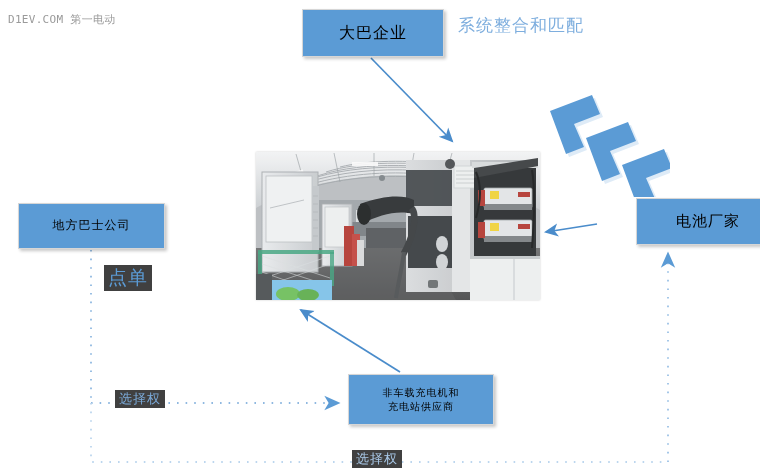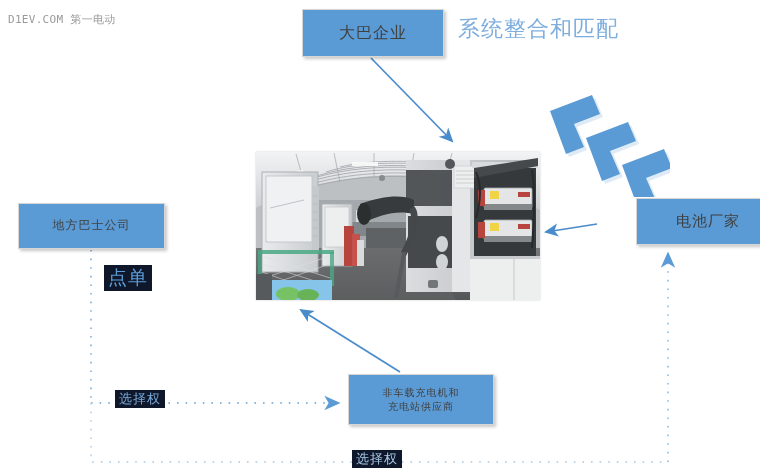--- a/index.html
+++ b/index.html
@@ -18,32 +18,32 @@
     font-size:11px;color:#9a9a9a;
     letter-spacing:.3px;white-space:nowrap;
     font-family:"DejaVu Sans Mono","Liberation Mono",monospace;
   }
   .watermark .cn{font-family:"DejaVu Sans",sans-serif;}
 
   
   .heading{
     position:absolute;
     left:458px;top:14px;
-    font-size:22px;color:#7eaede;
+    font-size:17px;color:#7eaede;
     letter-spacing:1px;white-space:nowrap;
     font-family:"DejaVu Sans",sans-serif;
   }
 
   
   .nodebox{
     position:absolute;
     background:#5b9bd5;
     border:1px solid #d6d6d6;
     box-shadow:2px 2px 3px rgba(0,0,0,.22);
-    color:#404040;
+    color:#000000;
     display:flex;align-items:center;justify-content:center;
     text-align:center;
     line-height:1.32;
     font-family:"DejaVu Sans",sans-serif;
     letter-spacing:1px;
     box-sizing:border-box;
   }
   #box-bus-enterprise{left:302px;top:9px;width:142px;height:48px;font-size:16px;}
   #box-local-bus{left:18px;top:203px;width:147px;height:46px;font-size:12px;}
   #box-battery-maker{left:598px;top:198px;width:144px;height:47px;font-size:15px;margin-left:38px;}
@@ -57,21 +57,21 @@
     box-shadow:0 0 2px rgba(0,0,0,.2);
   }
   .photo svg{display:block;}
 
   
   .edgelabel{
     position:absolute;
     font-size:15px;color:#7eaede;
     font-family:"DejaVu Sans",sans-serif;
     white-space:nowrap;letter-spacing:1px;
-    background:#0f172a;padding:0 4px;
+    background:#404040;padding:0 4px;
   }
   #label-order{left:104px;top:265px;font-size:19px;color:#5b9bd5;}
   #label-choice-1{left:115px;top:390px;font-size:13px;color:#7aa9d8;}
   #label-choice-2{left:352px;top:450px;font-size:13px;color:#a9c9e9;}
 
   
   #wires{position:absolute;left:0;top:0;width:760px;height:472px;pointer-events:none;}
 
   
   .chev{position:absolute;}

